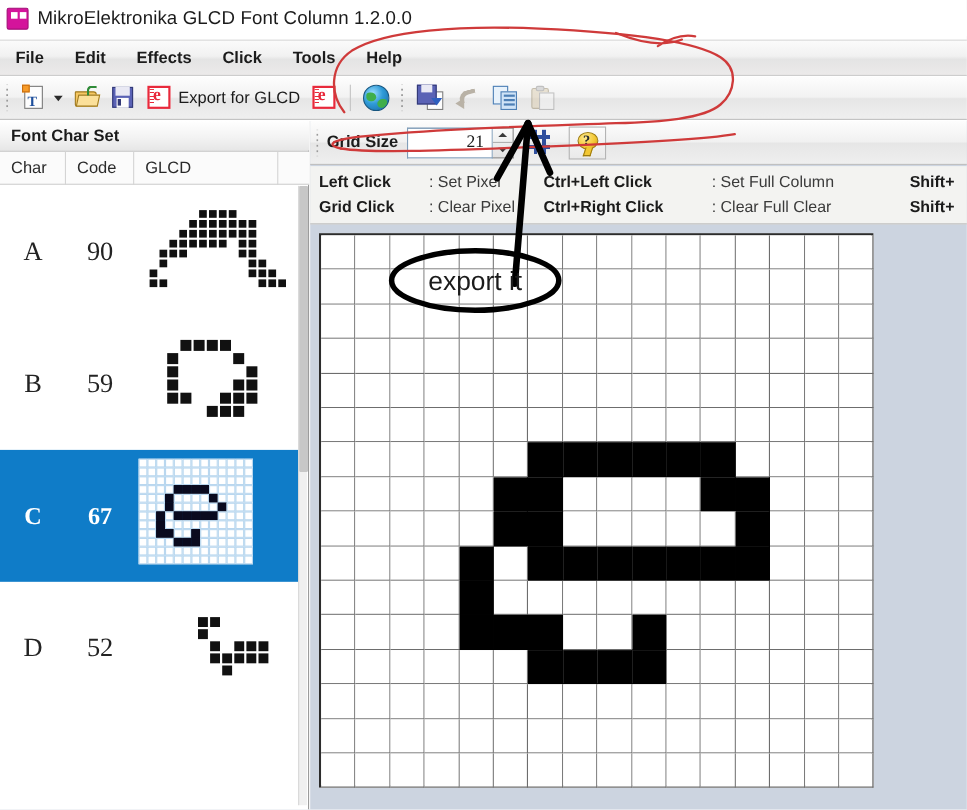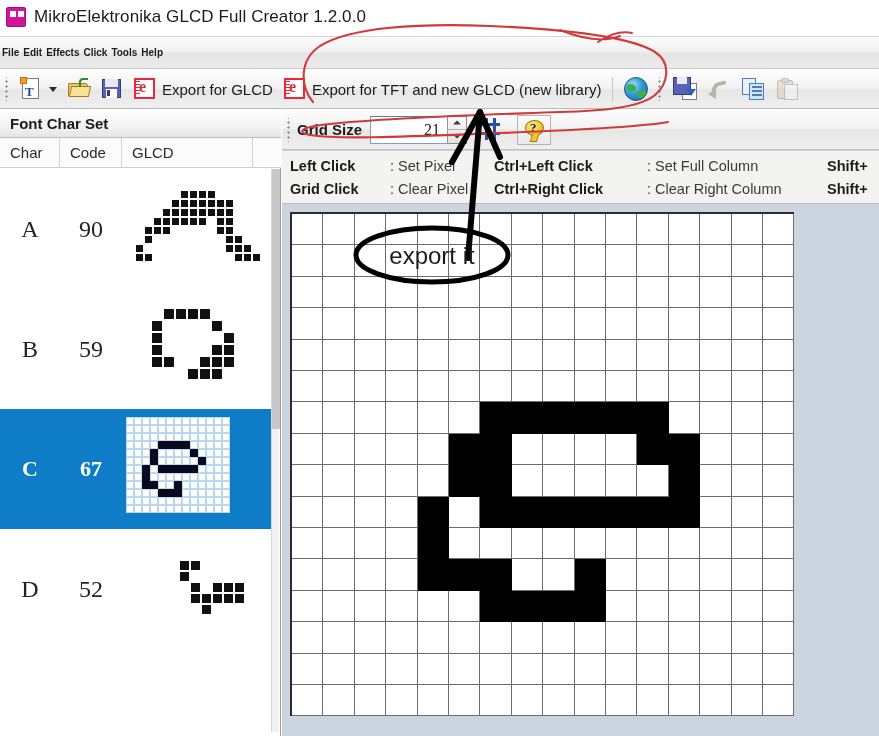--- a/index.html
+++ b/index.html
@@ -51,22 +51,22 @@
   }
 
   
   #menubar {
     position:absolute; left:0; top:36px; width:879px; height:33px;
     background:linear-gradient(to bottom,#fbfbfb 0%,#f1f1f1 45%,#e4e4e4 55%,#eceaea 100%);
     border-top:1px solid #d6d6d6; border-bottom:1px solid #c8c8c8;
     display:flex; align-items:center;
   }
   .menu-item {
-    font-size:10px; color:#1b1b1b; font-weight:bold;
-    padding:4px 2px; white-space:nowrap; cursor:default;
+    font-size:15px; color:#1b1b1b; font-weight:bold;
+    padding:4px 14px; white-space:nowrap; cursor:default;
   }
 
   
   #toolbar {
     position:absolute; left:0; top:70px; width:879px; height:39px;
     background:linear-gradient(to bottom,#fdfdfd 0%,#f2f2f2 48%,#e6e6e6 52%,#efefef 100%);
     border-bottom:1px solid #bdbdbd;
     display:flex; align-items:center;
   }
   .grip {
@@ -383,21 +383,21 @@
 </head>
 <body>
 
 <div id="top-strip">
   <div id="blue-tab"></div>
   <div id="grey-tab"></div>
 </div>
 
 <div id="titlebar">
   <div id="app-icon"></div>
-  <div id="app-title">MikroElektronika GLCD Full Creator 1.2.0.0</div>
+  <div id="app-title">MikroElektronika GLCD Font Column 1.2.0.0</div>
 </div>
 
 <div id="menubar">
   <div class="menu-item">File</div>
   <div class="menu-item">Edit</div>
   <div class="menu-item">Effects</div>
   <div class="menu-item">Click</div>
   <div class="menu-item">Tools</div>
   <div class="menu-item">Help</div>
 </div>
@@ -438,21 +438,20 @@
     </span>
     <span class="tb-label">Export for GLCD</span>
   </div>
 
   <div class="tb-btn">
     <span class="ico ico-exp">
       <span class="frame"></span>
         <span class="bars"></span>
         <span class="e">e</span>
     </span>
-    <span class="tb-label">Export for TFT and new GLCD (new library)</span>
   </div>
 
   <div class="tb-sep"></div>
 
   <div class="tb-btn">
     <span class="ico ico-globe"></span>
   </div>
 
   <div class="grip"></div>
 
@@ -799,21 +798,21 @@
       <span class="hk h-c1">Left Click</span>
       <span class="hv h-c2">: Set Pixel</span>
       <span class="hk h-c3">Ctrl+Left Click</span>
       <span class="hv h-c4">: Set Full Column</span>
       <span class="hk h-c5">Shift+</span>
     </div>
     <div class="hint-row r2">
       <span class="hk h-c1">Grid Click</span>
       <span class="hv h-c2">: Clear Pixel</span>
       <span class="hk h-c3">Ctrl+Right Click</span>
-      <span class="hv h-c4">: Clear Right Column</span>
+      <span class="hv h-c4">: Clear Full Clear</span>
       <span class="hk h-c5">Shift+</span>
     </div>
   </div>
 
   <div id="pixel-grid" style="width: 504.4px; height: 504.4px;">
       <div class="cell" style="left: 0px; top: 0px; width: 31.4px; height: 31.4px;"></div>
       <div class="cell" style="left: 31.4px; top: 0px; width: 31.4px; height: 31.4px;"></div>
       <div class="cell" style="left: 62.8px; top: 0px; width: 31.4px; height: 31.4px;"></div>
       <div class="cell" style="left: 94.2px; top: 0px; width: 31.4px; height: 31.4px;"></div>
       <div class="cell" style="left: 125.6px; top: 0px; width: 31.4px; height: 31.4px;"></div>

